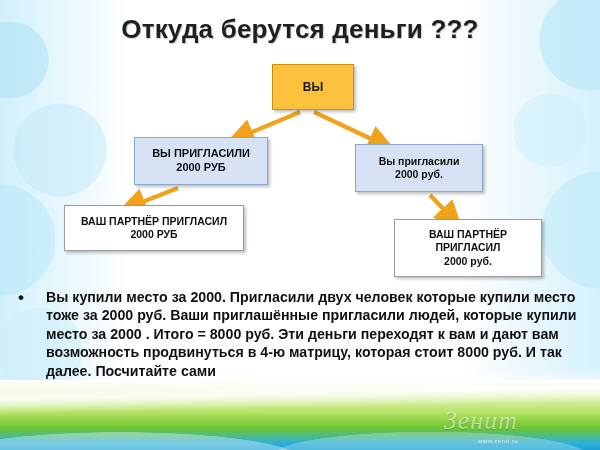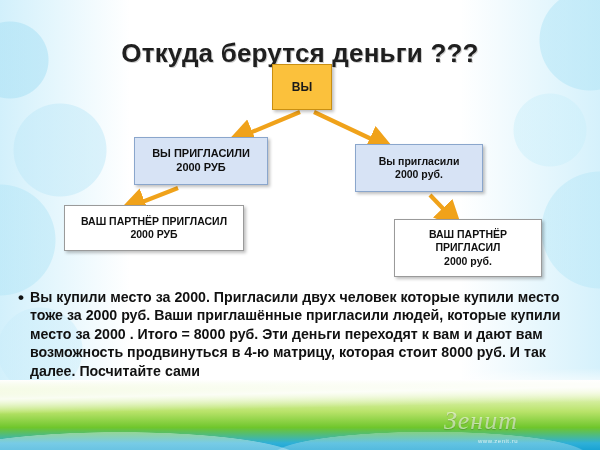--- a/index.html
+++ b/index.html
@@ -48,36 +48,35 @@
     background:linear-gradient(180deg, rgba(255,255,255,0) 0%, rgba(255,255,255,.85) 55%, rgba(255,255,255,0) 100%);
     transform:skewY(-1.2deg);
     pointer-events:none;
   }
 
   .title{
     position:absolute;left:0;top:14px;width:600px;text-align:center;
     font-size:26px;font-weight:bold;color:#1f1f1f;
     letter-spacing:.2px;
     text-shadow:1px 1px 0 #cfcfcf;
-    margin-top:24px;
   }
 
   .node{
     position:absolute;
     box-sizing:border-box;
     text-align:center;
     font-weight:bold;
     line-height:1.25;
     display:flex;align-items:center;justify-content:center;
     flex-direction:column;
     box-shadow:2px 2px 3px rgba(0,0,0,.25);
   }
   .node .l2{font-weight:bold;}
   .node-you{
-    left:272px;top:64px;width:60px;height:46px;
+    left:272px;top:64px;width:82px;height:46px;
     background:#fbc13c;border:1px solid #c98f12;
     font-size:12px;color:#1a1a1a;
   }
   .node-inv-left{
     left:134px;top:137px;width:134px;height:48px;
     background:#d7e3f5;border:1px solid #8aa6cc;
     font-size:11px;color:#101010;
   }
   .node-inv-right{
     left:355px;top:144px;width:128px;height:48px;
@@ -98,21 +97,21 @@
   svg.arrows{position:absolute;left:0;top:0;width:600px;height:450px;pointer-events:none;}
 
   .body-text{
     position:absolute;left:14px;top:288px;width:574px;
     font-size:14.2px;font-weight:bold;color:#111;
     line-height:1.30;
   }
   .body-text .bullet{
     position:absolute;left:4px;top:1px;font-size:17px;line-height:1;
   }
-  .body-text .para{margin-left:16px;}
+  .body-text .para{margin-left:32px;}
 
   .watermark{
     position:absolute;right:82px;bottom:14px;
     font-family:"Liberation Serif", serif;
     font-style:italic;
     font-size:26px;
     color:rgba(255,255,255,.55);
     letter-spacing:1px;
     text-shadow:0 1px 1px rgba(0,0,0,.18);
   }

